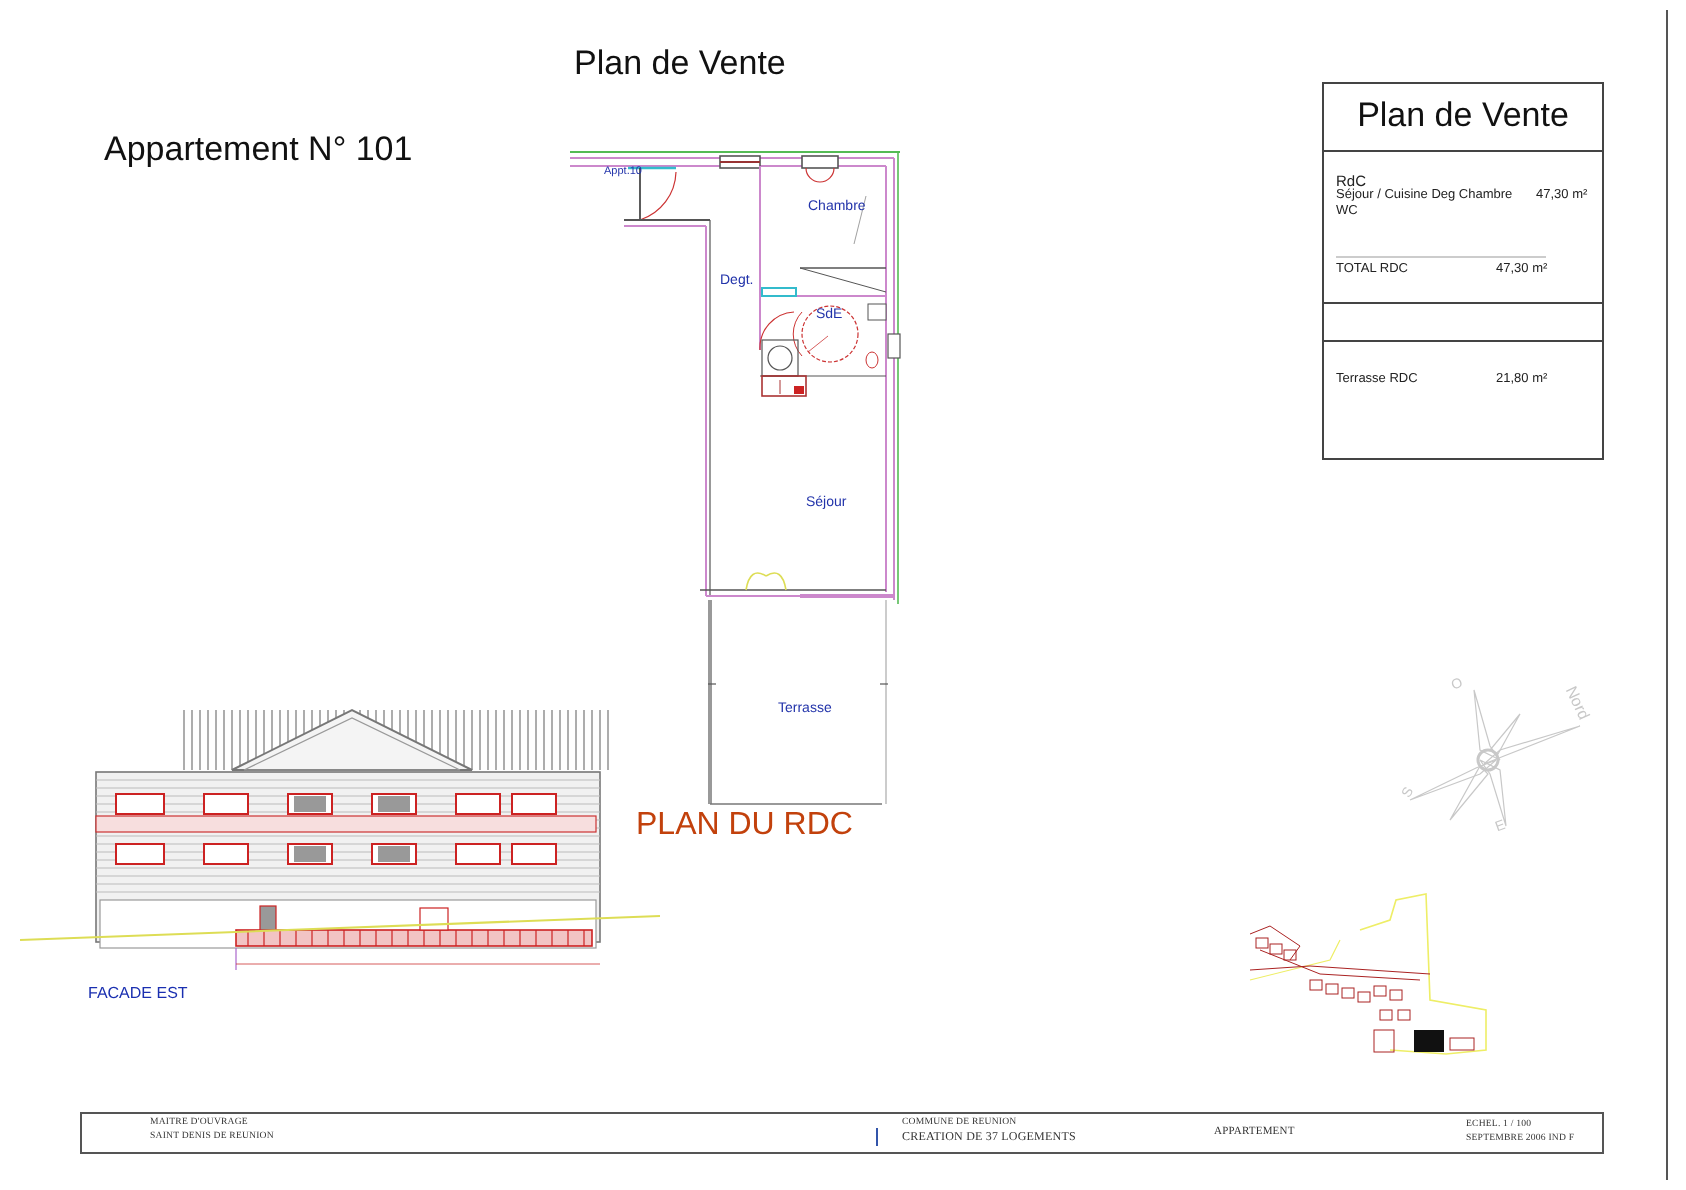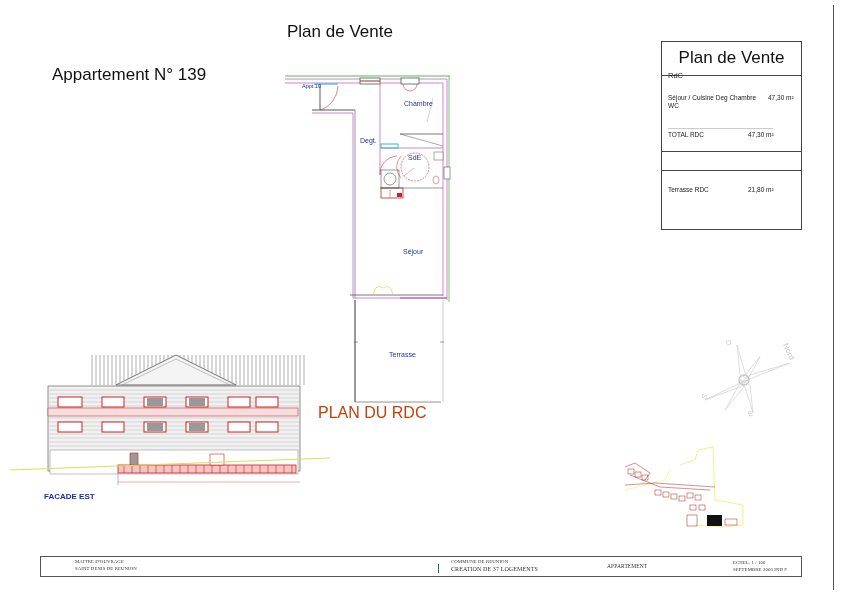--- a/index.html
+++ b/index.html
@@ -16,41 +16,41 @@
   .summary .sep { position: absolute; left: 0; width: 139px; height: 1px; background: #444; }
   .summary .thin { position: absolute; left: 6px; width: 105px; height: 1px; background: #ccc; }
 
   
   .plan { left: 280px; top: 70px; width: 180px; height: 340px; }
   .room-label { position: absolute; font-size: 7px; color: #2233aa; white-space: nowrap; }
   .plan-rdc { left: 318px; top: 404px; font-size: 16px; color: #c2410c; }
 
   
   .facade { left: 10px; top: 350px; width: 320px; height: 140px; }
-  .facade-label { left: 44px; top: 492px; font-size: 8px; font-weight: bold; color: #1a2fb0; }
+  .facade-label { left: 44px; top: 492px; font-size: 8px; font-weight: normal; color: #1a2fb0; }
 
   .compass { left: 700px; top: 335px; width: 100px; height: 95px; }
   .siteplan { left: 615px; top: 445px; width: 150px; height: 90px; }
 
   
   .footer { left: 40px; top: 556px; width: 760px; height: 19px; border: 1px solid #555; background: #fff; }
   .footer .ft { position: absolute; font-family: "Liberation Serif", serif; font-size: 4.8px; color: #333; white-space: nowrap; letter-spacing: 0.1px; }
   .footer .ft-big { font-size: 6px; }
   .footer .vbar { position: absolute; left: 397px; top: 7px; width: 1px; height: 9px; background: #3355aa; }
 </style>
 </head>
 <body>
 
 <div class="abs page-title">Plan de Vente</div>
-<div class="abs apt-title">Appartement N° 139</div>
+<div class="abs apt-title">Appartement N° 101</div>
 <div class="abs right-border"></div>
 
 <div class="abs summary">
   <div class="hdr">Plan de Vente</div>
-  <div class="t" style="left:6px; top:29px; font-size:7.5px;">RdC</div>
+  <div class="t" style="left:6px; top:44px; font-size:7.5px;">RdC</div>
   <div class="t" style="left:6px; top:52px;">Séjour / Cuisine Deg Chambre</div>
   <div class="t" style="left:6px; top:60px;">WC</div>
   <div class="t" style="left:106px; top:52px;">47,30 m²</div>
   <div class="thin" style="top:86px;"></div>
   <div class="t" style="left:6px; top:89px;">TOTAL RDC</div>
   <div class="t" style="left:86px; top:89px;">47,30 m²</div>
   <div class="sep" style="top:109px;"></div>
   <div class="sep" style="top:128px;"></div>
   <div class="t" style="left:6px; top:144px;">Terrasse  RDC</div>
   <div class="t" style="left:86px; top:144px;">21,80 m²</div>

